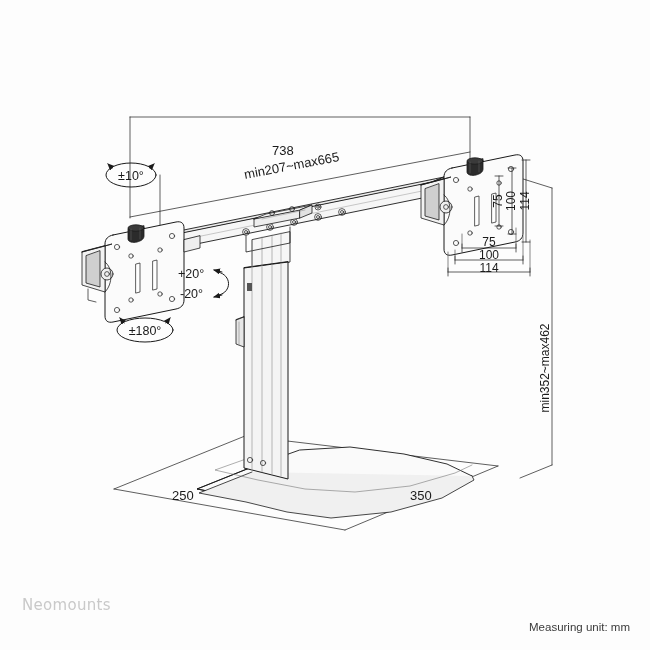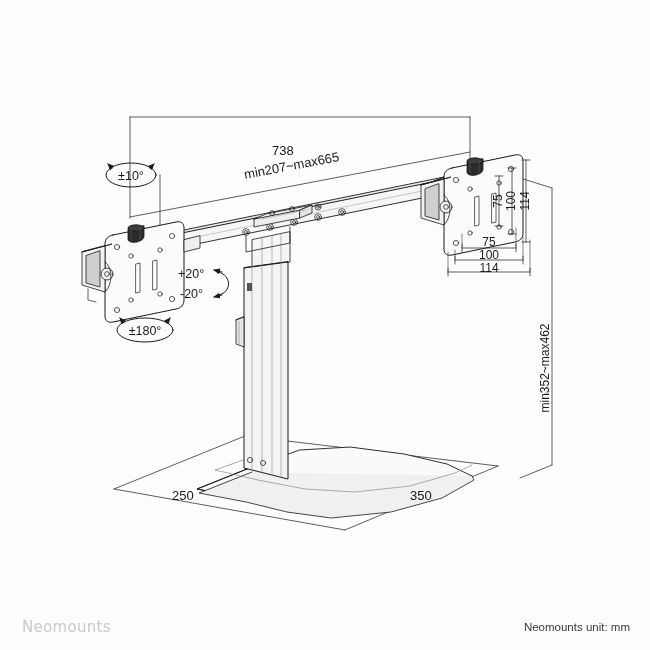--- a/index.html
+++ b/index.html
@@ -7,21 +7,21 @@
     width:650px;height:650px;
     background:#fdfdfd;
     font-family:"Liberation Sans", sans-serif;
     overflow:hidden;
     position:relative;
   }
   #stage{position:absolute;inset:0;}
   svg#drawing{position:absolute;left:0;top:0;width:650px;height:650px;}
 
   .footer-brand{
-    position:absolute;left:22px;top:618px;
+    position:absolute;left:22px;top:596px;
     font-size:15px;color:#c9c9c9;letter-spacing:.3px;
     font-family:"DejaVu Sans", sans-serif;
   }
   .footer-unit{
     position:absolute;right:20px;top:621px;
     font-size:11.5px;color:#3a3a3a;
   }
   .dim-text{
     font-family:"Liberation Sans", sans-serif;
     fill:#1a1a1a;
@@ -265,15 +265,15 @@
     <text class="dim-text" x="515" y="201" font-size="12" text-anchor="middle" transform="rotate(-90 515 201)">100</text>
     <text class="dim-text" x="529" y="201" font-size="12" text-anchor="middle" transform="rotate(-90 529 201)">114</text>
 
     <text class="dim-text" x="131" y="180" font-size="12.5" text-anchor="middle">±10°</text>
     <text class="dim-text" x="145" y="335" font-size="12.5" text-anchor="middle">±180°</text>
     <text class="dim-text" x="178" y="278" font-size="12.5">+20°</text>
     <text class="dim-text" x="180" y="298" font-size="12.5">-20°</text>
   </svg>
 
   <div class="footer-brand">Neomounts</div>
-  <div class="footer-unit">Neomounts unit: mm</div>
+  <div class="footer-unit">Measuring unit: mm</div>
 
 </div>
 
 </body></html>

